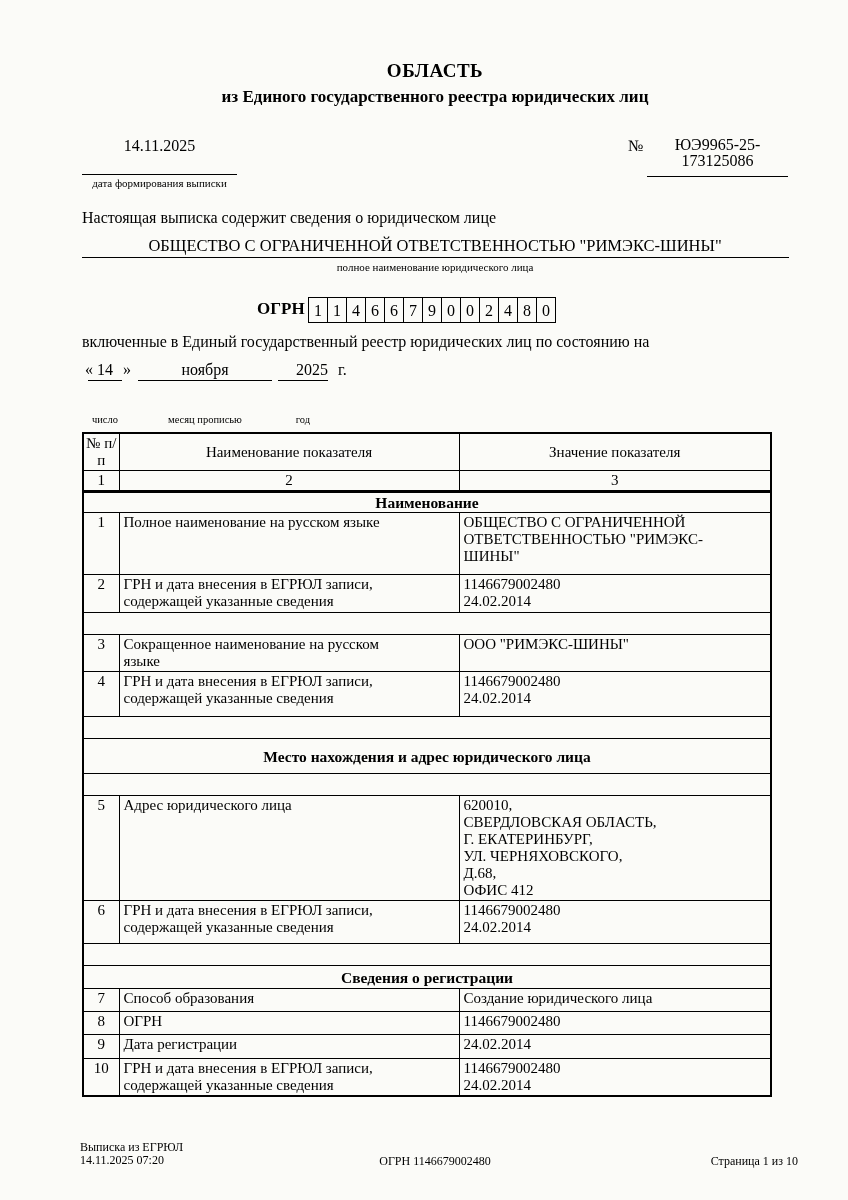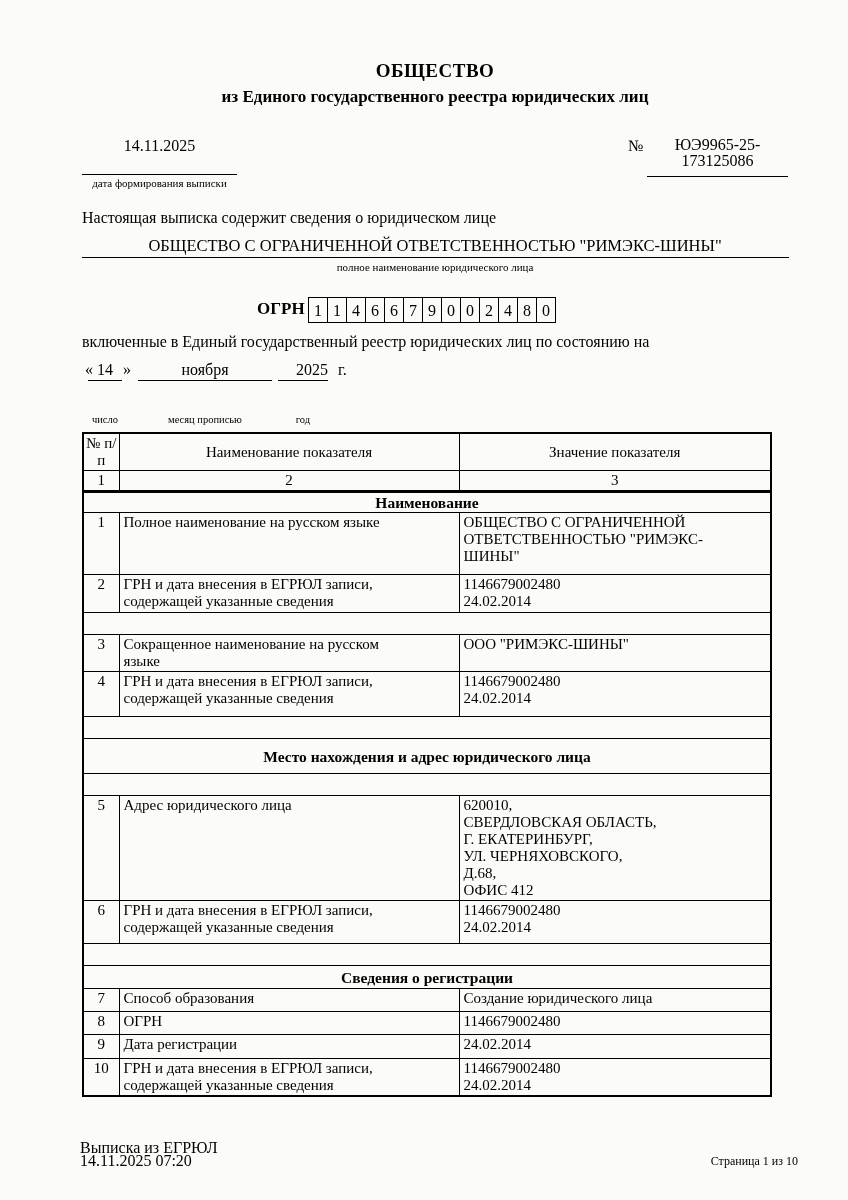--- a/index.html
+++ b/index.html
@@ -71,30 +71,30 @@
     vertical-align: top;
     line-height: 17px;
     white-space: pre-line;
     overflow: hidden;
   }
   .doc-table tr.thead td   { text-align: center; vertical-align: middle; padding: 1px 2px; }
   .doc-table tr.colnums td { text-align: center; vertical-align: middle; border-bottom: 3px solid #000; }
   .doc-table tr.section td { text-align: center; vertical-align: middle; font-weight: bold; font-size: 15.5px; }
   .doc-table td.cell-num   { text-align: center; }
 
-  .footer-left   { left: 80px; top: 1141px; font-size: 16px; line-height: 13px; }
+  .footer-left   { left: 80px; top: 1141px; font-size: 12px; line-height: 13px; }
   .footer-center { left: 82px; top: 1154px; width: 706px; text-align: center; font-size: 12px; }
   .footer-right  { top: 1154px; right: 50px; font-size: 12px; }
 </style>
 </head>
 <body>
 
 <div class="page">
 
-  <div class="abs doc-title">ОБЩЕСТВО</div>
+  <div class="abs doc-title">ОБЛАСТЬ</div>
   <div class="abs doc-subtitle">из Единого государственного реестра юридических лиц</div>
 
   <div class="abs form-date">14.11.2025</div>
   <div class="abs form-date-line"></div>
   <div class="abs form-date-label">дата формирования выписки</div>
 
   <div class="abs number-sign">№</div>
   <div class="abs number-value pre">ЮЭ9965-25-
 173125086</div>
   <div class="abs number-line"></div>
@@ -241,15 +241,16 @@
       <td>1146679002480
 24.02.2014</td>
     </tr>
   </tbody>
     </table>
 
   <div class="abs footer-left">
     <div>Выписка из ЕГРЮЛ</div>
     <div>14.11.2025 07:20</div>
   </div>
+  <div class="abs footer-center">ОГРН 1146679002480</div>
   <div class="abs footer-right">Страница 1 из 10</div>
 
 </div>
 
 </body></html>

